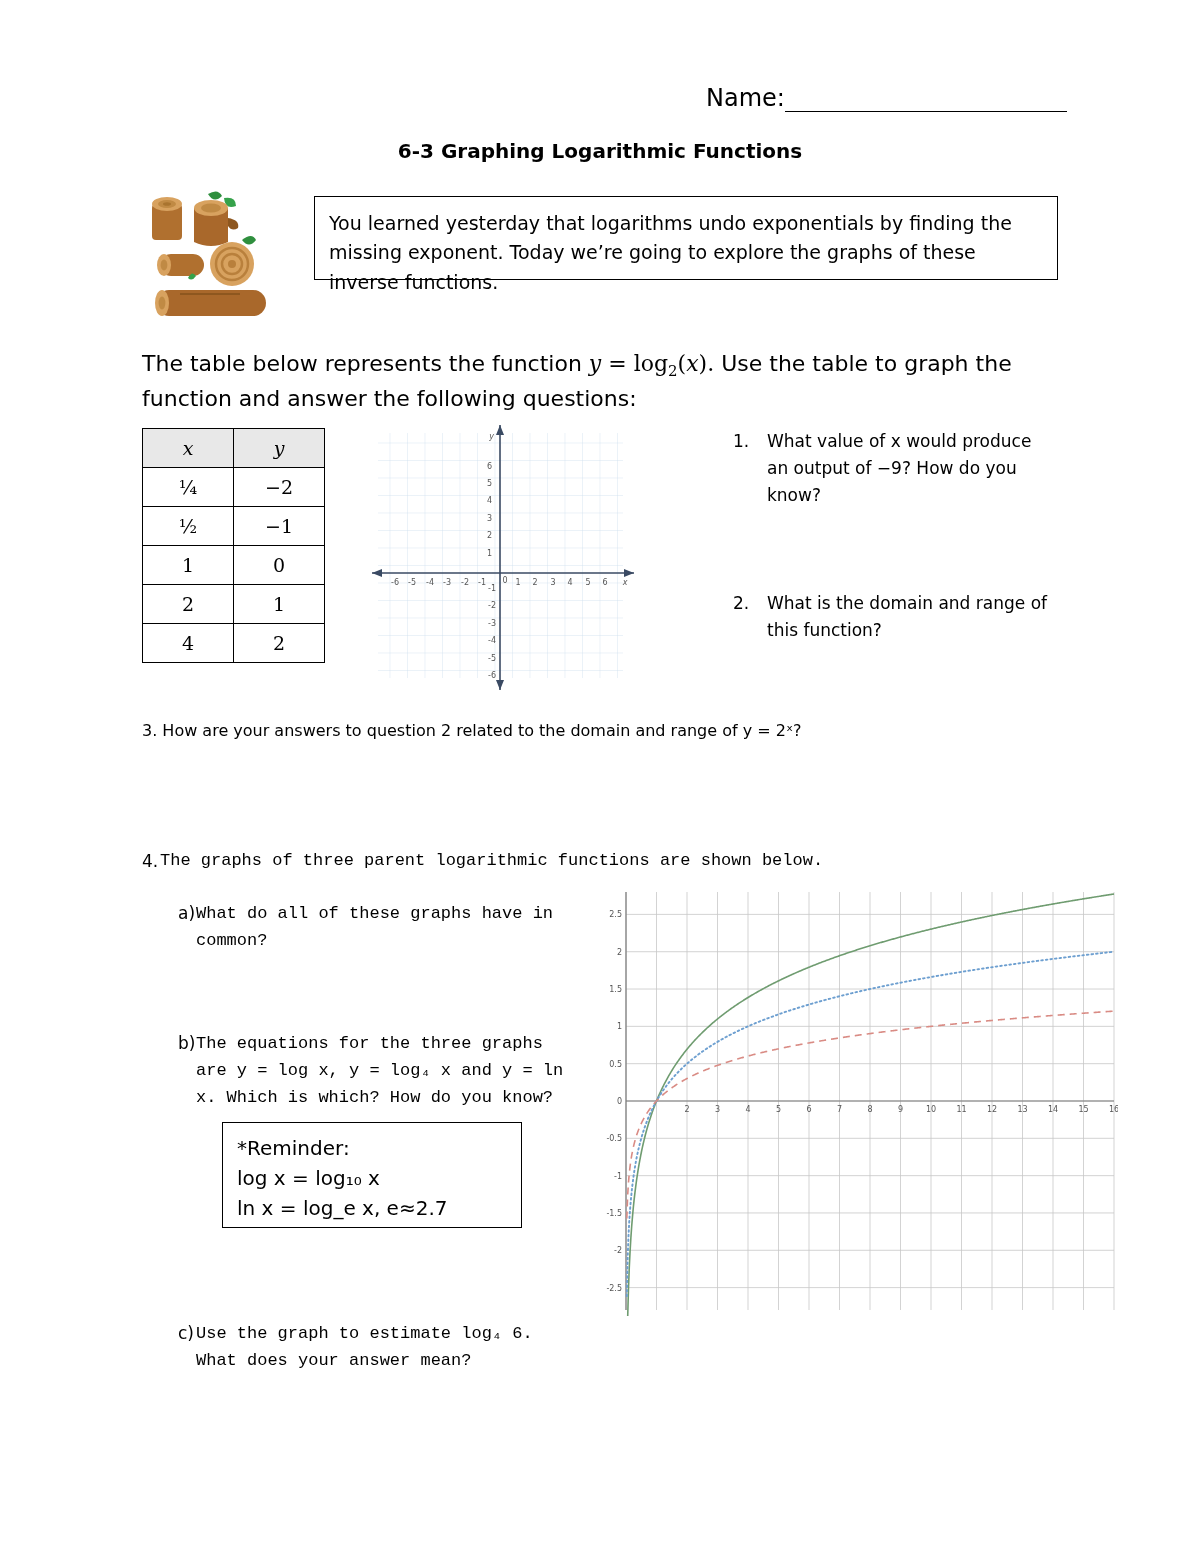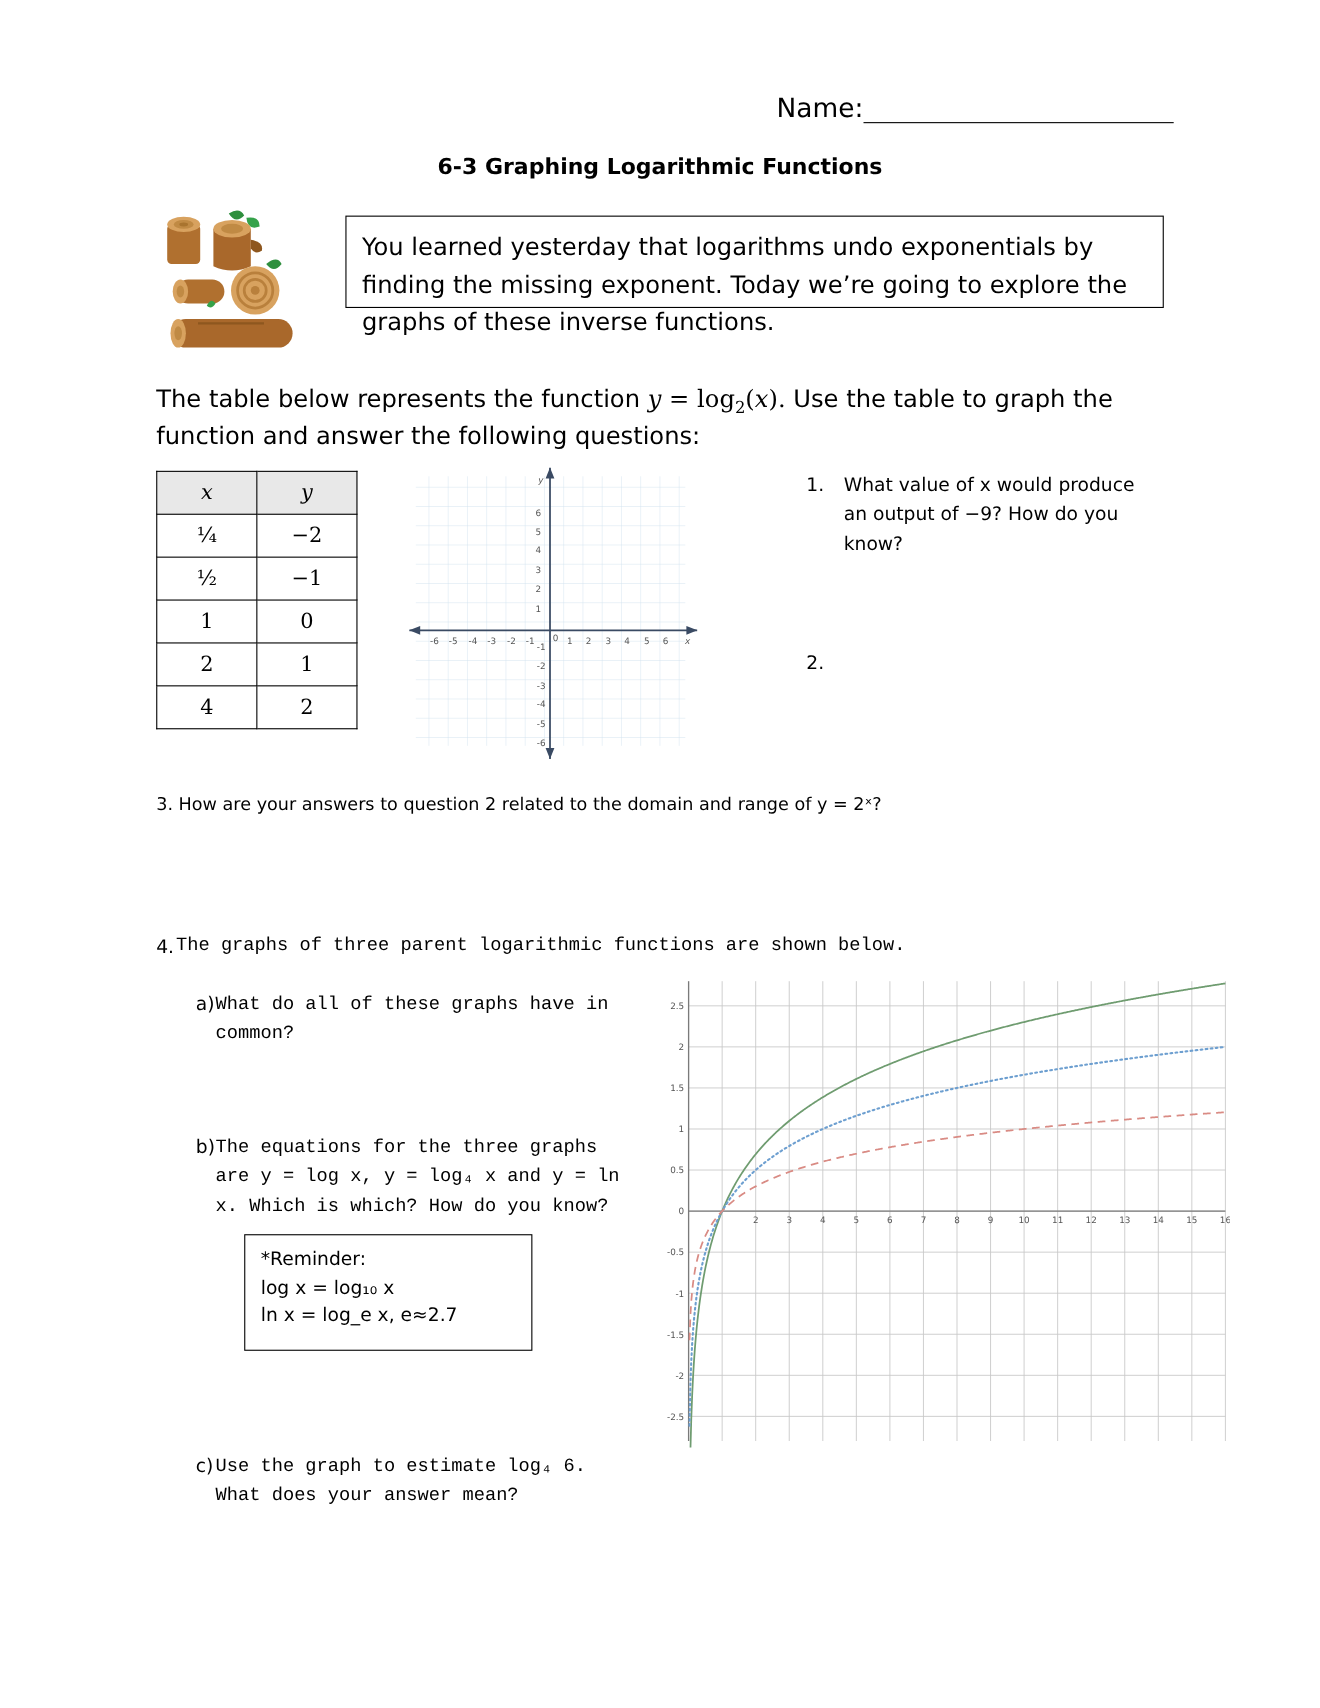--- a/index.html
+++ b/index.html
@@ -51,21 +51,21 @@
   
   .intro-box {
     position: absolute;
     left: 314px;
     top: 196px;
     width: 744px;
     height: 84px;
     border: 1.5px solid #000;
     box-sizing: border-box;
     padding: 12px 14px 0 14px;
-    font-size: 22px;
+    font-size: 19px;
     line-height: 1.55;
   }
   
   .logs-art {
     position: absolute;
     left: 146px;
     top: 182px;
     width: 140px;
     height: 140px;
   }
@@ -180,26 +180,26 @@
     left: 0;
     top: 0;
     width: 34px;
   }
   .li-body { margin-left: 18px; display: block; font-family: Liberation Mono, monospace; }
   
   .reminder-box {
     position: absolute;
     left: 222px;
     top: 1122px;
-    width: 262px;
+    width: 300px;
     height: 106px;
     border: 1.4px solid #000;
     box-sizing: border-box;
     padding: 10px 0 0 14px;
-    font-size: 17px;
+    font-size: 20px;
     line-height: 1.5;
   }
   
   .log-graph {
     position: absolute;
     left: 598px;
     top: 886px;
     width: 520px;
     height: 430px;
   }
@@ -353,20 +353,21 @@
     </svg>
   </div>
 
   <div class="q1">
     <span class="qnum">1.</span>
     <span class="qbody">What value of x would produce an output of −9? How do you know?</span>
   </div>
 
   <div class="q2">
     <span class="qnum">2.</span>
+    <span class="qbody">What is the domain and range of this function?</span>
   </div>
 
   <div class="q3">3. How are your answers to question 2 related to the domain and range of y = 2ˣ?</div>
 
   <div class="q4">
     <span class="li-label">4.</span>
     <span class="li-body">The graphs of three parent logarithmic functions are shown below.</span>
   </div>
 
   <div class="q4a">

